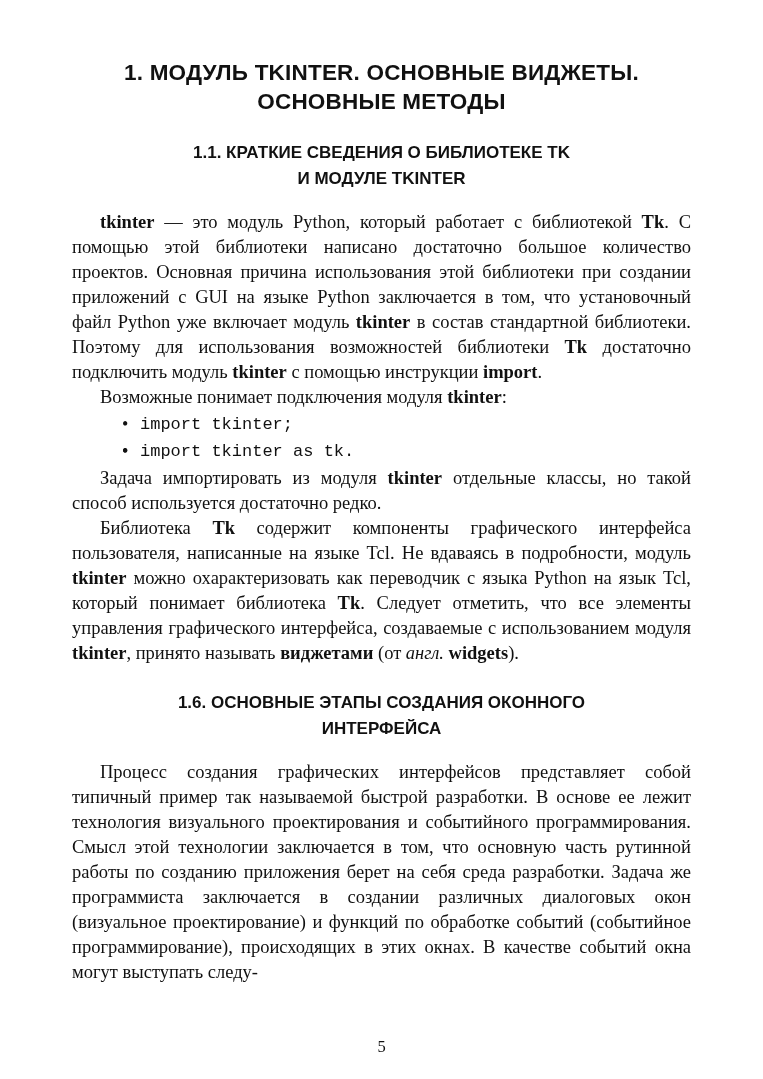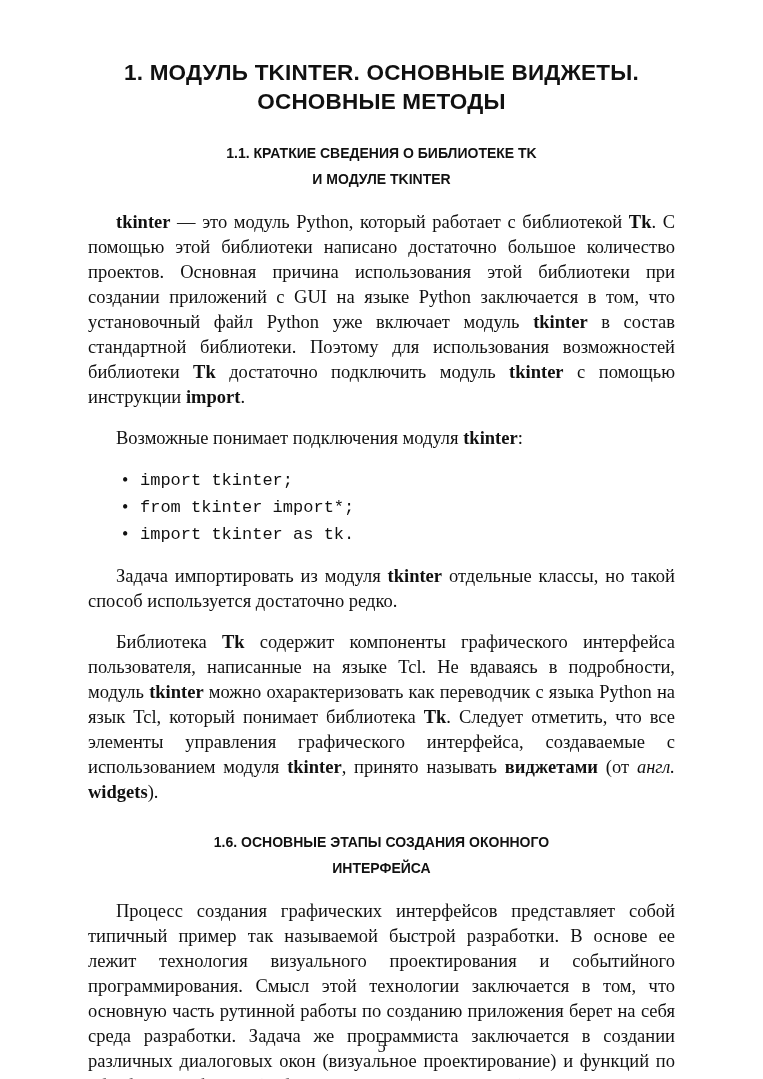--- a/index.html
+++ b/index.html
@@ -24,32 +24,32 @@
     font-size: 22.5px;
     line-height: 29px;
     text-align: center;
     white-space: pre-line;
     margin: 0 0 24px 0;
     letter-spacing: 0.2px;
   }
   .section-heading {
     font-family: "Liberation Sans", "DejaVu Sans", sans-serif;
     font-weight: bold;
-    font-size: 14px;
+    font-size: 17px;
     line-height: 26px;
     text-align: center;
     white-space: pre-line;
     margin: 24px 0 18px 0;
   }
   .body-paragraph {
     font-size: 18.5px;
     line-height: 25px;
     text-align: justify;
     text-indent: 28px;
-    margin: 16px;
+    margin: 0;
     hyphens: auto;
     -webkit-hyphens: auto;
   }
   .code-list {
     list-style: none;
     margin: 1px 0;
     padding: 0;
   }
   .code-item {
     position: relative;
@@ -90,21 +90,20 @@
 
   <p class="body-paragraph"><span>Возможные понимает подключения модуля </span><span style="font-weight: bold;">tkinter</span><span>:</span></p>
 
   <ul class="code-list">
     <li class="code-item">
       <span class="bullet">•</span>
       <span class="code-text">import tkinter;</span>
     </li>
     <li class="code-item">
       <span class="bullet">•</span>
-      <span class="code-text">from tkinter import*;</span>
     </li>
     <li class="code-item">
       <span class="bullet">•</span>
       <span class="code-text">import tkinter as tk.</span>
     </li>
   </ul>
 
   <p class="body-paragraph"><span>Задача импортировать из модуля </span><span style="font-weight: bold;">tkinter</span><span> отдельные классы, но такой способ используется достаточно редко.</span></p>
 
   <p class="body-paragraph"><span>Библиотека </span><span style="font-weight: bold;">Tk</span><span> содержит компоненты графического интерфейса пользователя, написанные на языке Tcl. Не вдаваясь в подробности, модуль </span><span style="font-weight: bold;">tkinter</span><span> можно охарактеризовать как переводчик с языка Python на язык Tcl, который понимает библиотека </span><span style="font-weight: bold;">Tk</span><span>. Следует отметить, что все элементы управления графического интерфейса, создаваемые с использованием модуля </span><span style="font-weight: bold;">tkinter</span><span>, принято называть </span><span style="font-weight: bold;">виджетами</span><span> (от </span><span style="font-style: italic;">англ.</span><span> </span><span style="font-weight: bold;">widgets</span><span>).</span></p>

